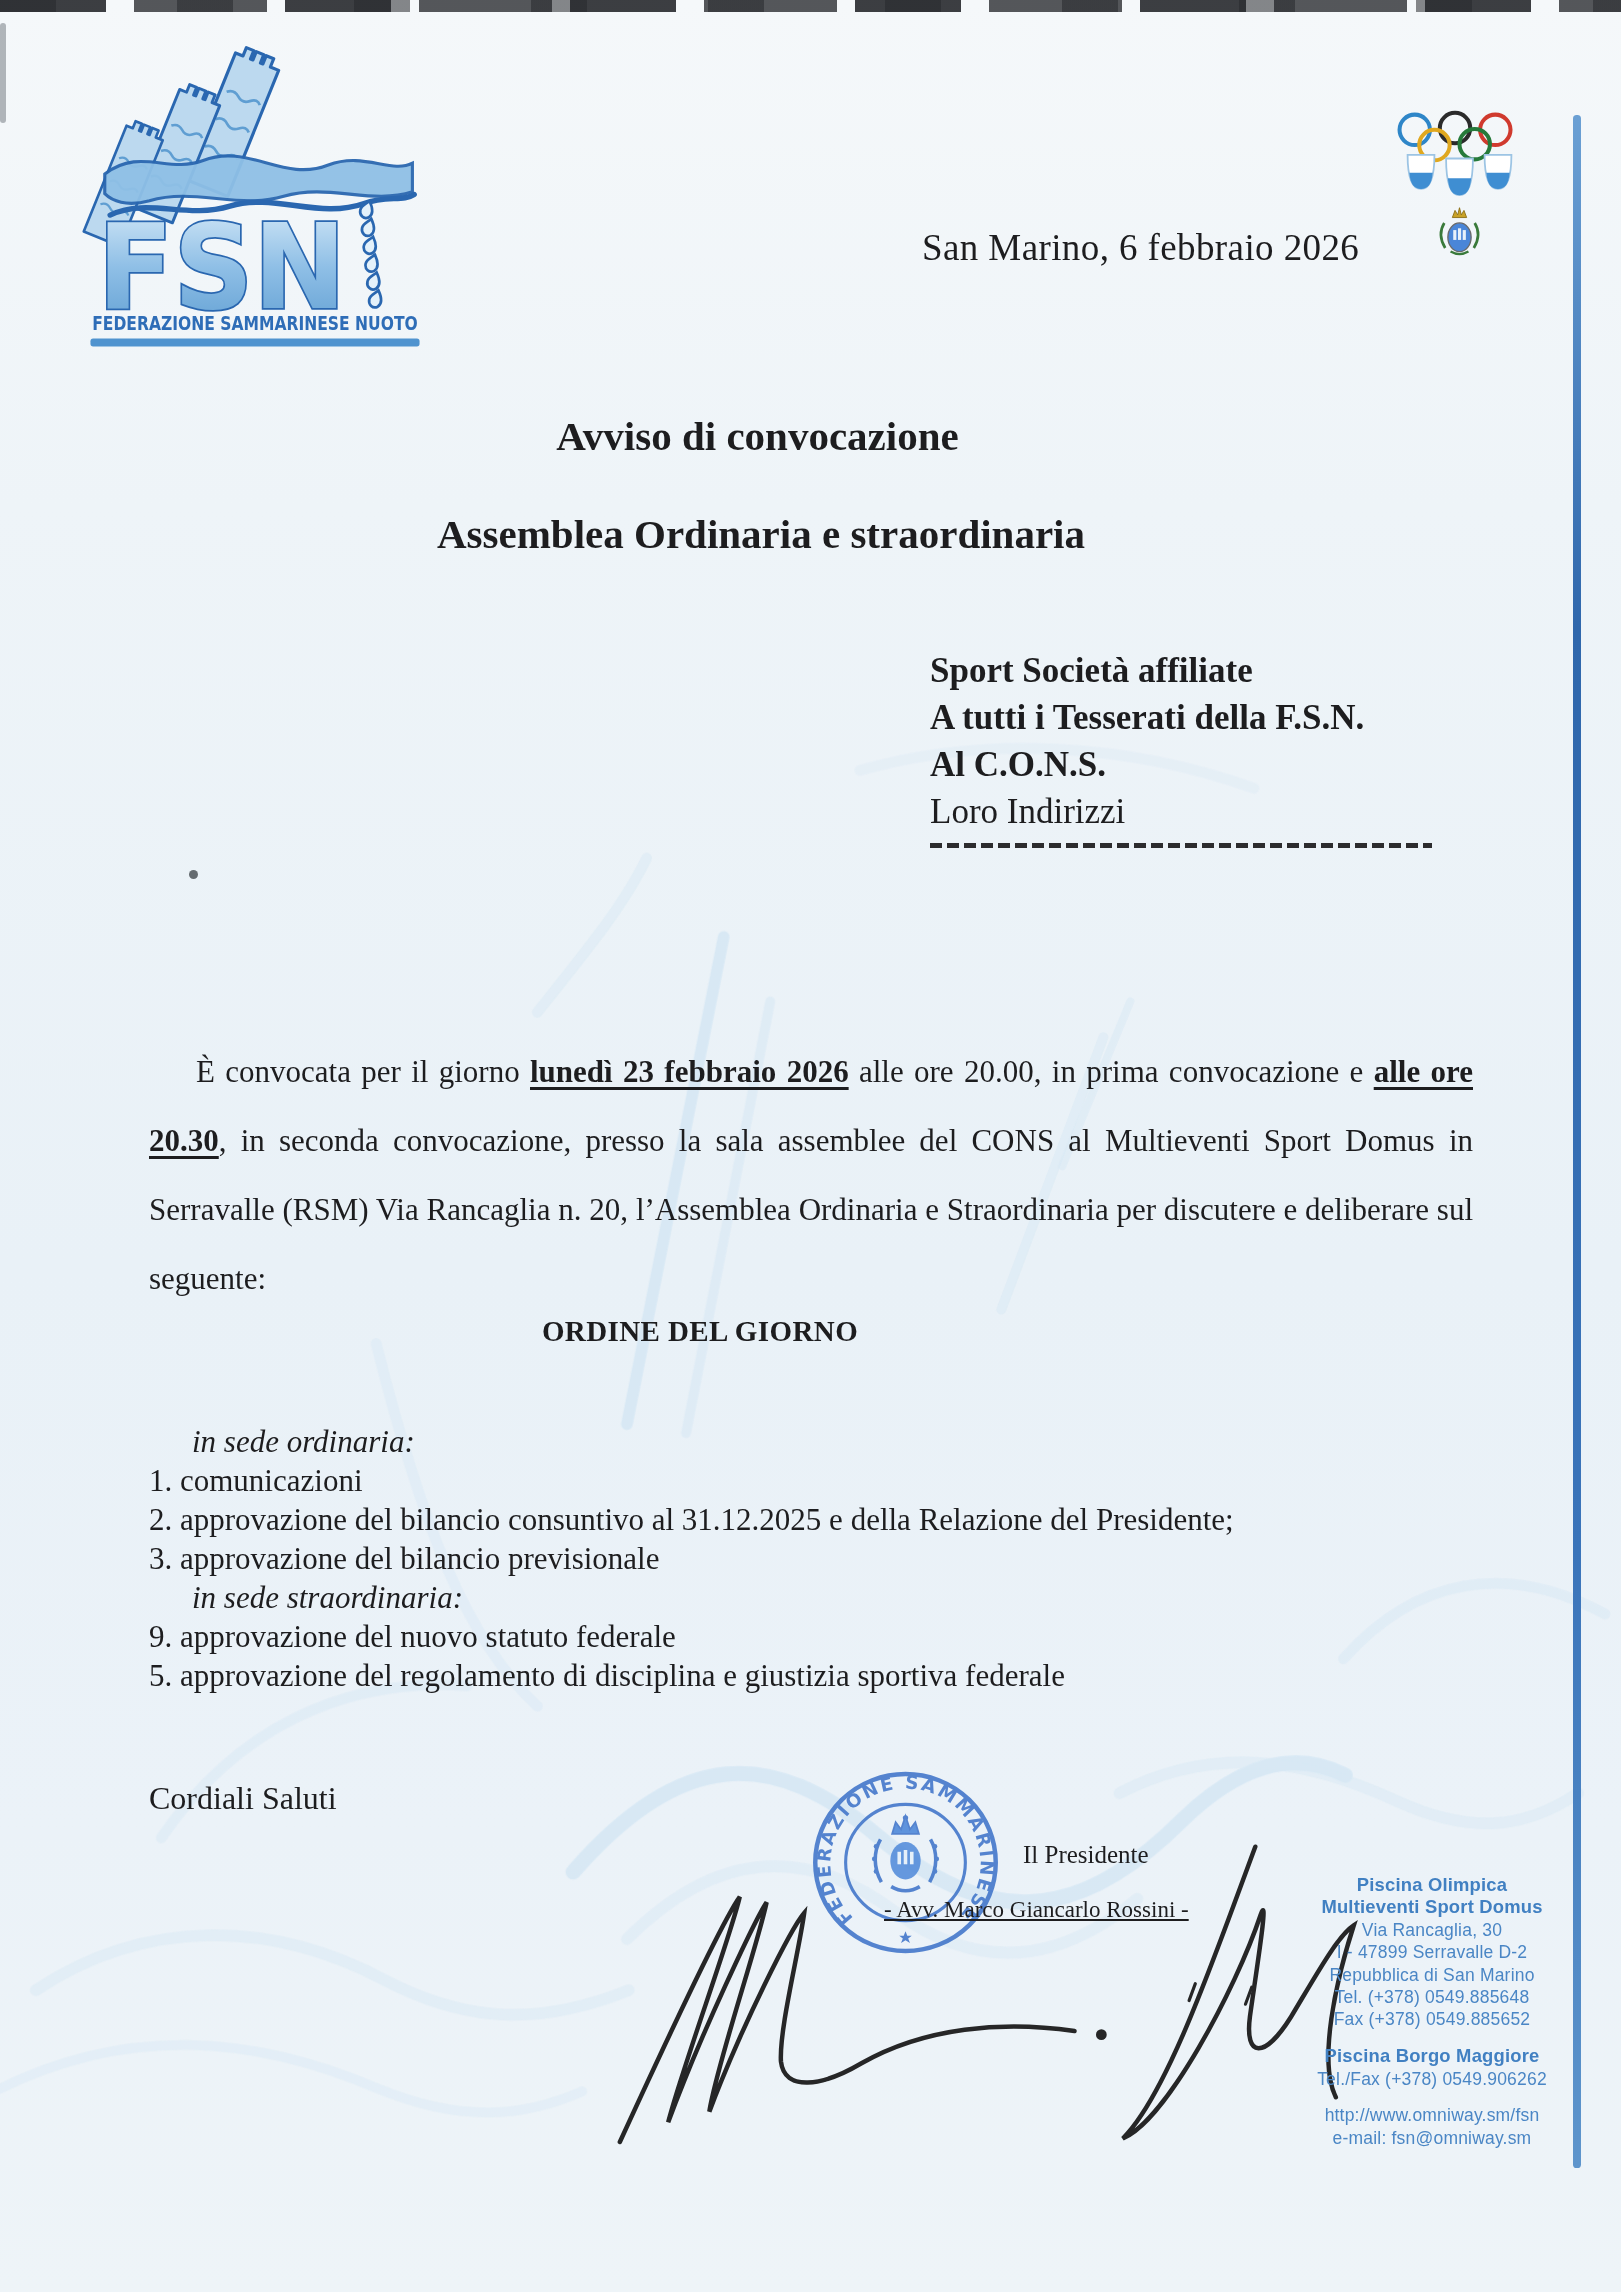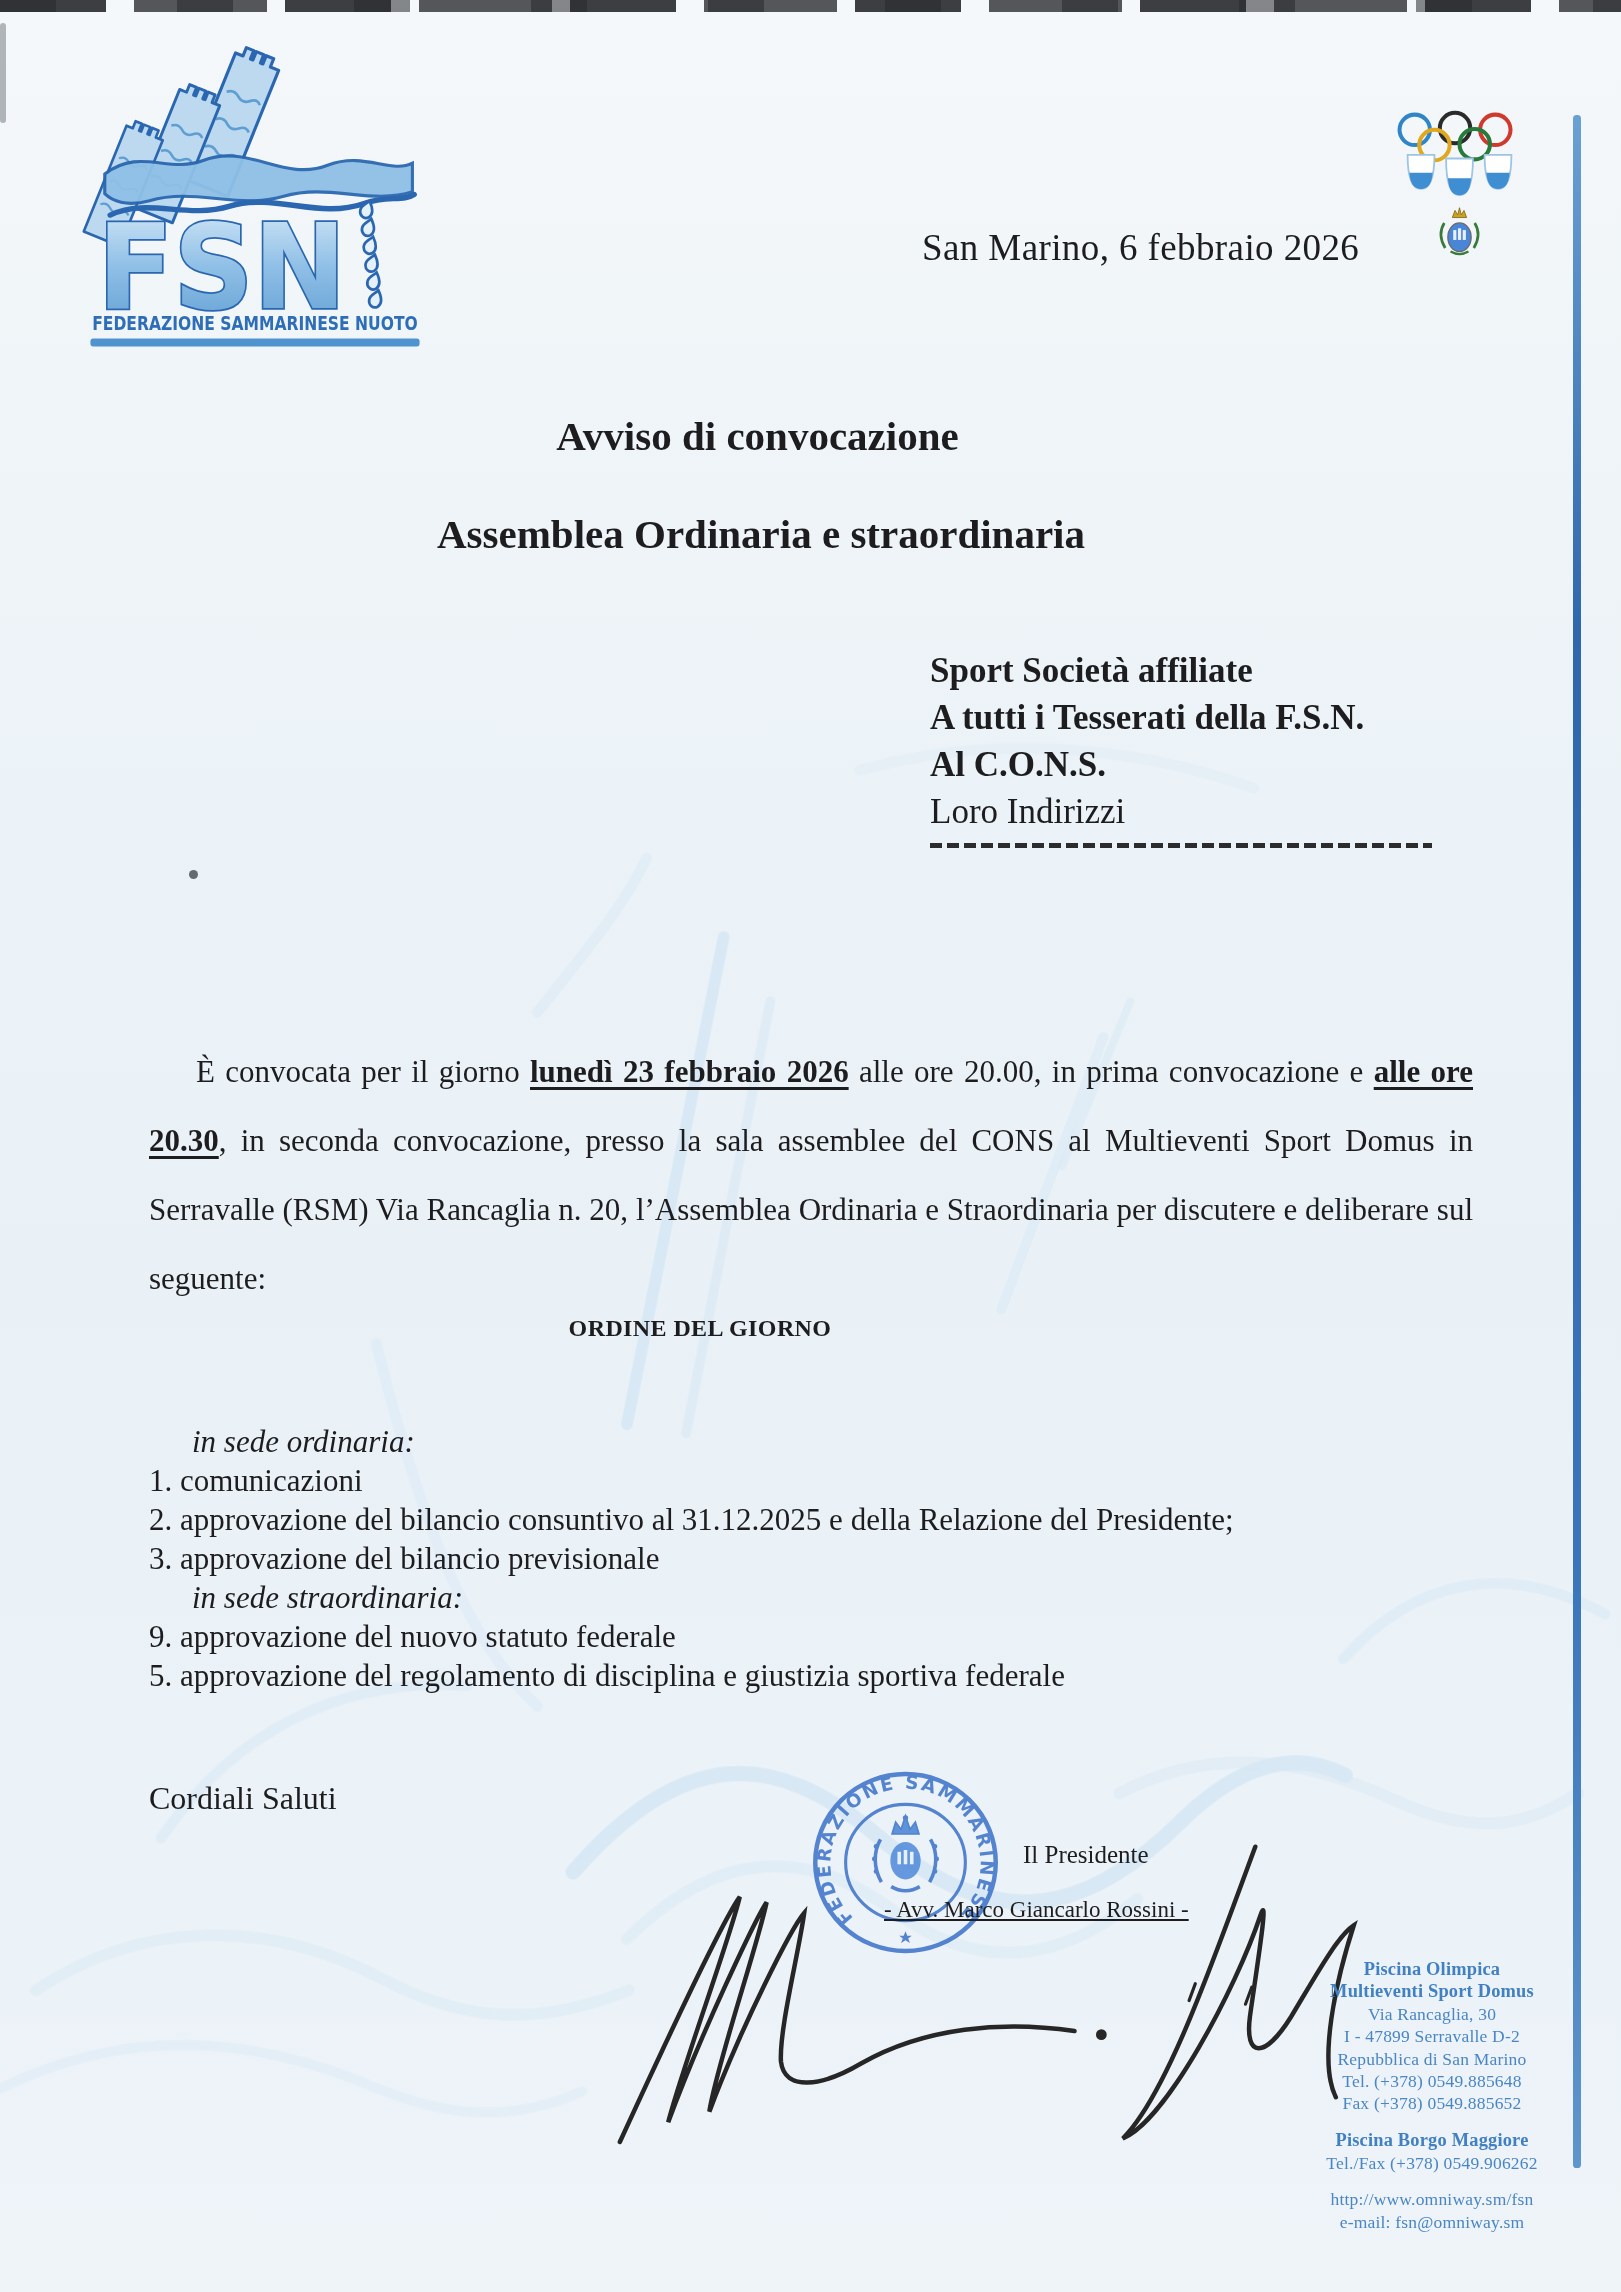--- a/index.html
+++ b/index.html
@@ -36,30 +36,30 @@
   .dashed-rule{
     top:843px;left:930px;width:502px;height:4.5px;
     background:repeating-linear-gradient(90deg,#2c2c2e 0 11.6px,rgba(0,0,0,0) 11.6px 17px);
   }
   .subject{top:924px;left:149px;width:1334px;font-size:32px;}
   .body-par{
     top:1037px;left:149px;width:1324px;
     font-size:31px;line-height:69px;text-align:justify;text-indent:47px;
   }
   .body-par .bu{font-weight:bold;text-decoration:underline;text-underline-offset:5.4px;}
-  .agenda-heading{top:1315px;left:0;width:1400px;text-align:center;font-size:24px;font-weight:bold;letter-spacing:0.4px;}
+  .agenda-heading{top:1315px;left:0;width:1400px;text-align:center;font-size:29px;font-weight:bold;letter-spacing:0.4px;}
   .agenda{top:1422px;left:149px;width:1325px;font-size:31px;line-height:39px;}
   .agenda .sect{font-style:italic;padding-left:43px;}
   .salutation{top:1780px;left:149px;font-size:32px;}
   .president-role{top:1841px;left:1023px;font-size:25px;}
   .president-name{top:1897px;left:884px;font-size:23px;text-decoration:underline;}
   
   .contact{
-    top:1958px;left:1288px;width:288px;text-align:center;
-    font-family:Liberation Serif, serif;font-size:17.5px;line-height:22.4px;
+    top:1874px;left:1288px;width:288px;text-align:center;
+    font-family:Liberation Sans, sans-serif;font-size:17.5px;line-height:22.4px;
     color:#4a86c5;letter-spacing:0.2px;
   }
   .contact .b{font-weight:bold;font-size:18.4px;color:#4180c2;}
   .contact .gap{height:14.3px;}
   .footer-line{
     top:2174px;left:91px;width:1254px;
     font-family:"DejaVu Sans",sans-serif;font-size:19px;color:#4e88c2;letter-spacing:0.3px;
   }
   svg{display:block;overflow:visible;}
 </style>

